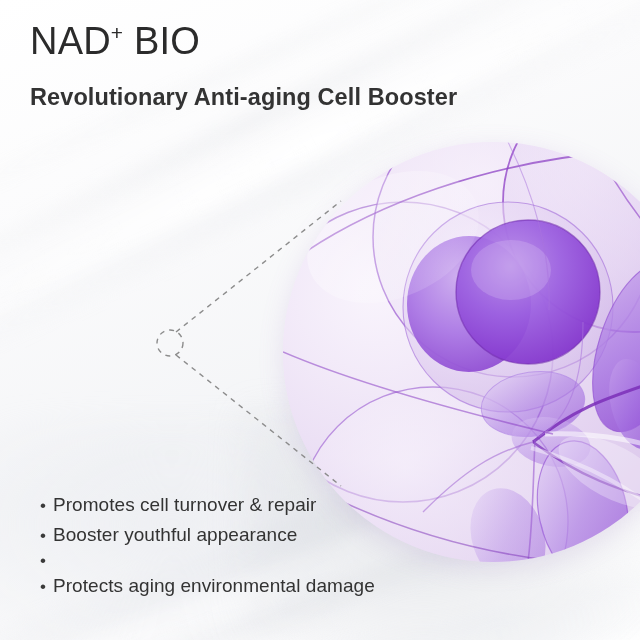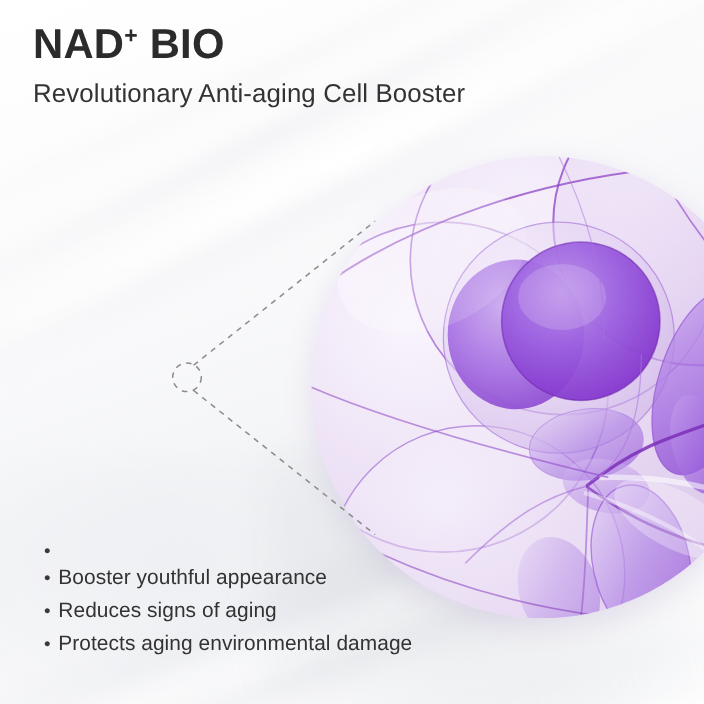--- a/index.html
+++ b/index.html
@@ -48,26 +48,26 @@
   }
   .left-shade{
     position:absolute;left:-80px;top:420px;width:420px;height:260px;
     background:radial-gradient(ellipse at 60% 40%,rgba(232,234,239,.6),rgba(255,255,255,0) 70%);
     filter:blur(14px);
   }
 
   
   .header{position:absolute;left:30px;top:22px;z-index:8;}
   .title{
-    font-size:38px;font-weight:bold;color:#2b2b2b;letter-spacing:.2px;
+    font-size:38px;font-weight:normal;color:#2b2b2b;letter-spacing:.2px;
     line-height:1.05;white-space:nowrap;
   }
   .title sup{font-size:.55em;vertical-align:super;line-height:0;}
   .subtitle{
-    margin-top:10px;font-size:23.5px;font-weight:normal;color:#333333;
+    margin-top:22px;font-size:23.5px;font-weight:bold;color:#333333;
     letter-spacing:.1px;white-space:nowrap;
   }
 
   
   .sphere-wrap{
     position:absolute;left:283px;top:142px;width:420px;height:420px;
     z-index:4;
   }
   .sphere{
     position:absolute;inset:0;border-radius:50%;overflow:hidden;
@@ -202,28 +202,28 @@
 
   <svg class="pointer" viewBox="0 0 640 640">
     <circle cx="170" cy="343" r="13" fill="none" stroke="#8c8c8c" stroke-width="1.4" stroke-dasharray="5 5"></circle>
     <path d="M176,332 L341,201" fill="none" stroke="#8c8c8c" stroke-width="1.4" stroke-dasharray="5 5"></path>
     <path d="M176,355 L341,486" fill="none" stroke="#8c8c8c" stroke-width="1.4" stroke-dasharray="5 5"></path>
   </svg>
 
   <div class="bullets">
     <div class="bullet-row">
       <span class="dot">•</span>
+      <span class="btext">Promotes cell turnover &amp; repair</span>
     </div>
     <div class="bullet-row">
       <span class="dot">•</span>
       <span class="btext">Booster youthful appearance</span>
     </div>
     <div class="bullet-row">
       <span class="dot">•</span>
-      <span class="btext">Reduces signs of aging</span>
     </div>
     <div class="bullet-row">
       <span class="dot">•</span>
       <span class="btext">Protects aging environmental damage</span>
     </div>
   </div>
 
 </div>
 
 </body></html>

